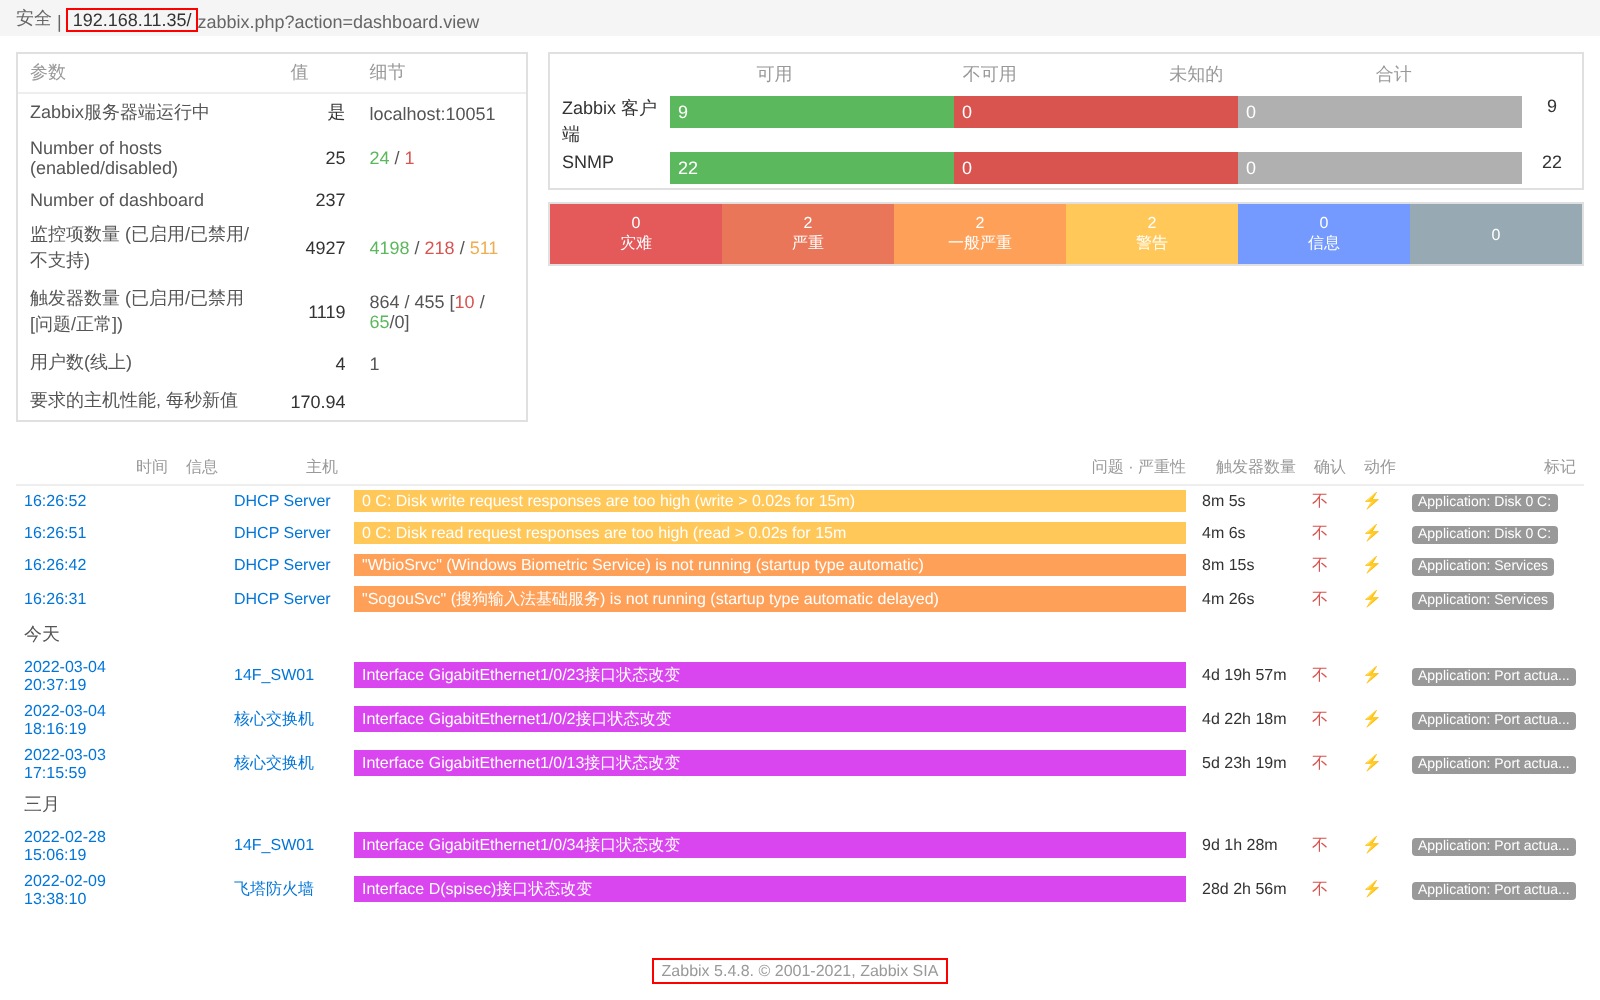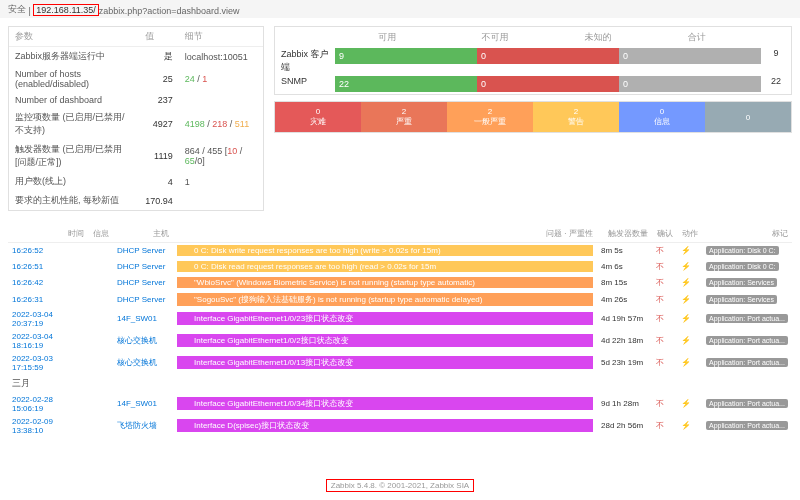--- a/index.html
+++ b/index.html
@@ -37,21 +37,21 @@
 .sev-info{background:#7499ff}
 .sev-na{background:#97aab3}
 .problems-section{padding:0 8px}
 .prob-header{font-size:10px;padding:4px 0;color:#333;font-weight:bold}
 .prob-table{width:100%;border-collapse:collapse;font-size:8px}
 .prob-table th{text-align:right;padding:3px 4px;color:#999;font-weight:normal;border-bottom:1px solid #eee}
 .prob-table td{padding:2px 4px;vertical-align:middle}
 .prob-row{height:16px}
 .time-col{color:#0275d8;width:80px}
 .host-col{color:#0275d8;width:60px}
-.issue-cell{padding:1px 17px;color:#fff;font-size:8px}
+.issue-cell{padding:1px 4px;color:#fff;font-size:8px}
 .bg-orange{background:#ffa059}
 .bg-yellow{background:#ffc859}
 .bg-red2{background:#d946ef}
 .dur-col{width:55px}
 .status-no{color:#d9534f;width:20px}
 .tag{background:#999;color:#fff;padding:1px 3px;border-radius:2px;font-size:7px}
 .group-row td{padding:3px 4px;color:#555;font-size:9px}
 .footer{position:fixed;bottom:8px;left:0;right:0;text-align:center;font-size:8px;color:#999}
 .footer-box{border:1px solid red;display:inline-block;padding:1px 4px}
 </style>
@@ -228,20 +228,23 @@
           <td></td>
           <td class="host-col">DHCP Server</td>
           <td>
             <div class="issue-cell bg-orange">"SogouSvc" (搜狗输入法基础服务) is not running (startup type automatic delayed)</div>
           </td>
           <td class="dur-col">4m 26s</td>
           <td class="status-no">不</td>
           <td>⚡</td>
           <td><span class="tag">Application: Services</span></td>
         </tr>
+        <tr class="group-row">
+          <td colspan="8">今天</td>
+        </tr>
         <tr class="prob-row">
           <td class="time-col">2022-03-04 20:37:19</td>
           <td></td>
           <td class="host-col">14F_SW01</td>
           <td>
             <div class="issue-cell bg-red2">Interface GigabitEthernet1/0/23接口状态改变</div>
           </td>
           <td class="dur-col">4d 19h 57m</td>
           <td class="status-no">不</td>
           <td>⚡</td>

